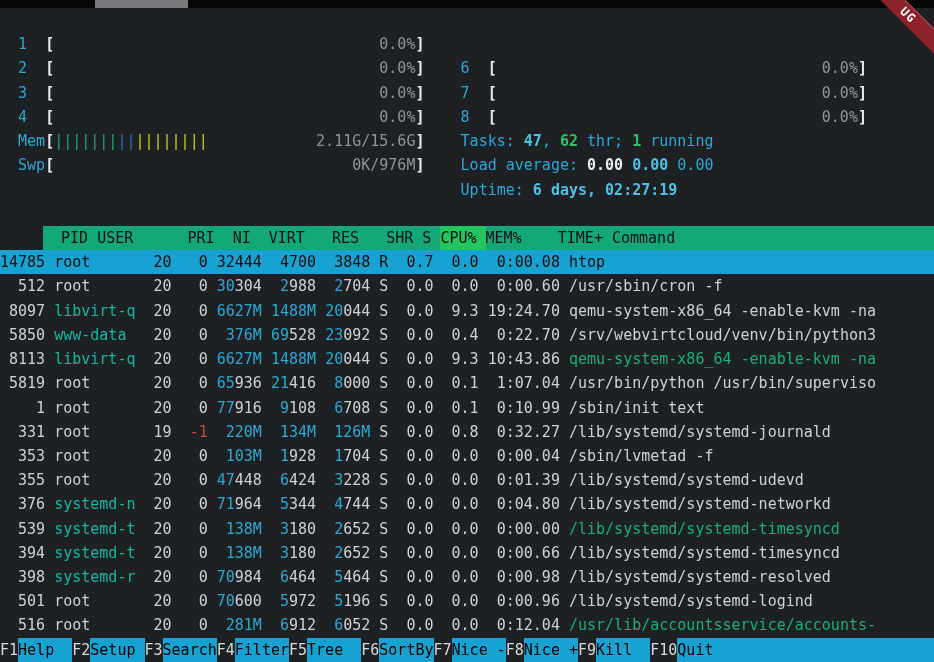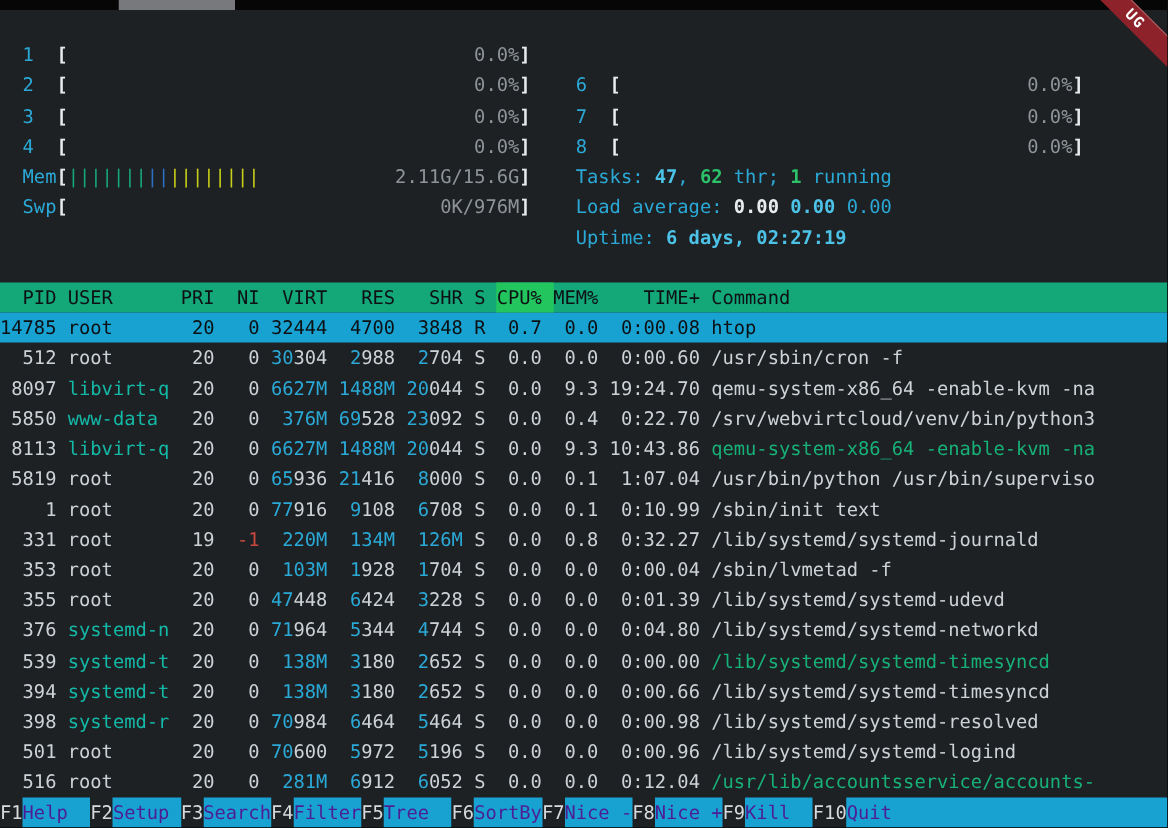--- a/index.html
+++ b/index.html
@@ -15,27 +15,27 @@
   .cyanb{color:#4cc2e6;font-weight:bold;}
   .green{color:#17b077;}
   .greenb{color:#2cc26b;font-weight:bold;}
   .greenp{color:#16a878;}
   .blue{color:#2d6fc3;}
   .yellow{color:#c6ce19;}
   .red{color:#c9493f;}
   .wb{color:#e9ecee;font-weight:bold;}
   .mval{color:#8f9499;}
   .dim{color:#14b8a6;}
-  .hdr{background:#14a878;}
+  .hdr{background:#14a878;margin-left:43px;}
   .hcol{color:#0d1114;}
   .hsort{background:#22c55e;}
   .row-sel{background:#18a2d2;}
   .row-sel span{color:#0c1013 !important;font-weight:normal !important;}
   .fnkey{color:#d6dadd;}
-  .fnbtn{background:#18a2d2;color:#4c1d95;}
+  .fnbtn{background:#18a2d2;color:#000000;}
   .ribbon{position:absolute;top:6px;right:-34px;width:120px;height:18px;line-height:18px;
           transform:rotate(45deg);background:#8e222b;color:#ffffff;font-weight:bold;
           font-size:12px;text-align:center;letter-spacing:1px;
           box-shadow:inset 0 1px 0 rgba(255,255,255,0.25);}
 </style>
 </head>
 <body>
 
 <div class="screen">
   <div class="topstrip">

